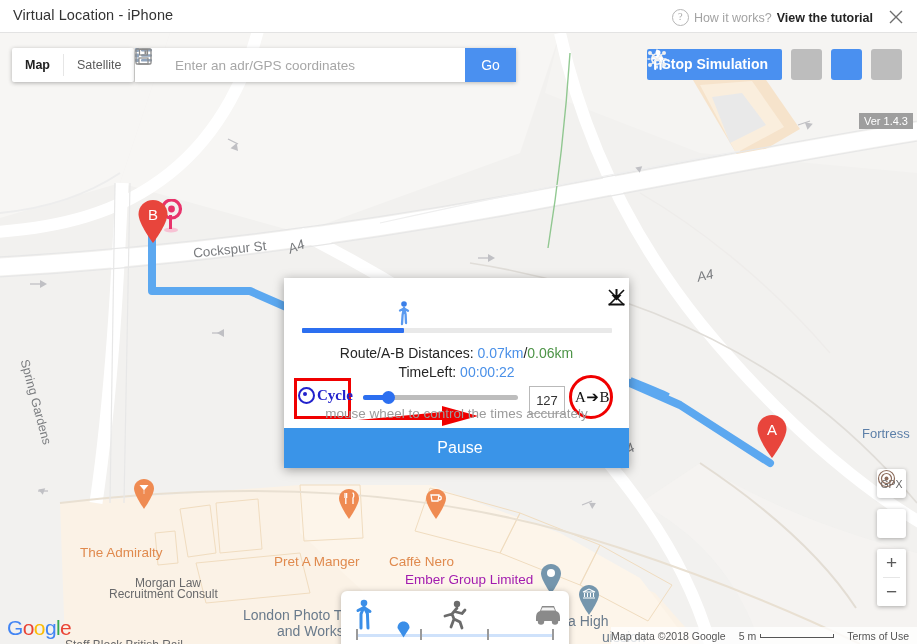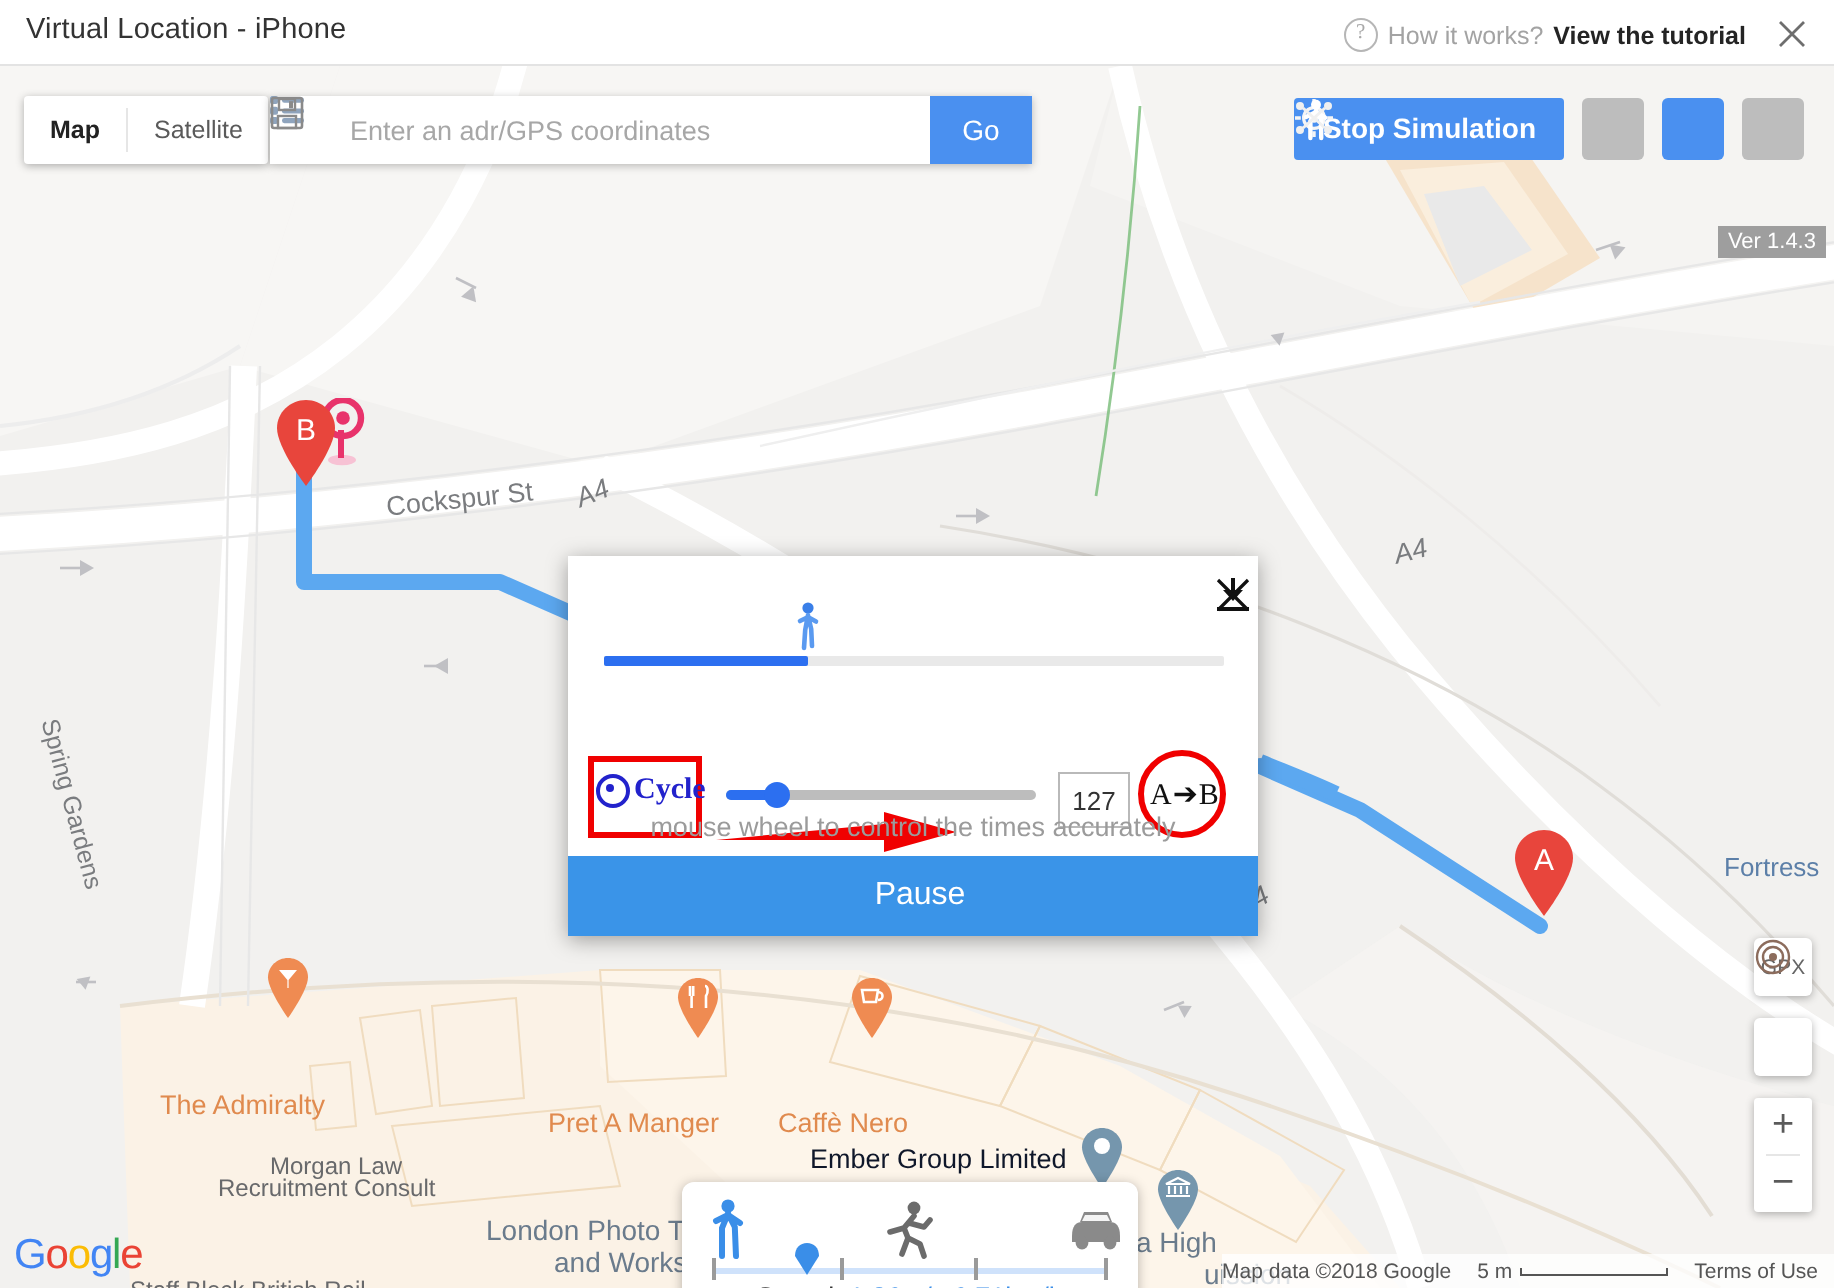--- a/index.html
+++ b/index.html
@@ -81,21 +81,21 @@
     font-size: 12px;
     white-space: nowrap;
     text-align: center;
   }
   .poi-label {
     position: absolute;
     color: #e08a4e;
     font-size: 13.5px;
     white-space: nowrap;
   }
-  .poi-label.blue { color: #0f172a; }
+  .poi-label.blue { color: #a21caf; }
   .road-label {
     position: absolute;
     color: #7a7c7f;
     font-size: 13.5px;
     white-space: nowrap;
   }
   .muted-blue { color:#5c7fa8; }
 
   
   .pin {
@@ -801,20 +801,28 @@
           <div class="progtrack"></div>
           <div class="progfill" id="progfill" style="width: 102.3px;"></div>
           <div class="walker" id="walkericon" style="left: 102.3px;">
             <svg width="14" height="28" viewBox="0 0 14 28">
               <circle cx="7" cy="3" r="2.8" fill="#3a7fe8"></circle>
               <path d="M7 6.6 L5.6 14 L5 23 M7 6.6 L8.6 13.5 L9 22 M3 9.5 L7 7.5 L11 9.8" stroke="#5a9af0" stroke-width="2.3" fill="none" stroke-linecap="round"></path>
             </svg>
           </div>
         </div>
 
+        <div class="dlg-stats">
+          <div>
+            <span>Route/A-B Distances: </span><span class="stat-dist">0.07km</span><span>/</span><span class="stat-dist2">0.06km</span>
+          </div>
+          <div>
+            <span>TimeLeft: </span><span class="stat-time">00:00:22</span>
+          </div>
+        </div>
 
         <div class="dlg-row">
           <div class="hl-box"></div>
           <div class="cycle-lbl">
             <span class="radio-dot"></span>
             <span>Cycle</span>
           </div>
           <div class="slider">
             <div class="fill"></div>
             <div class="knob"></div>

